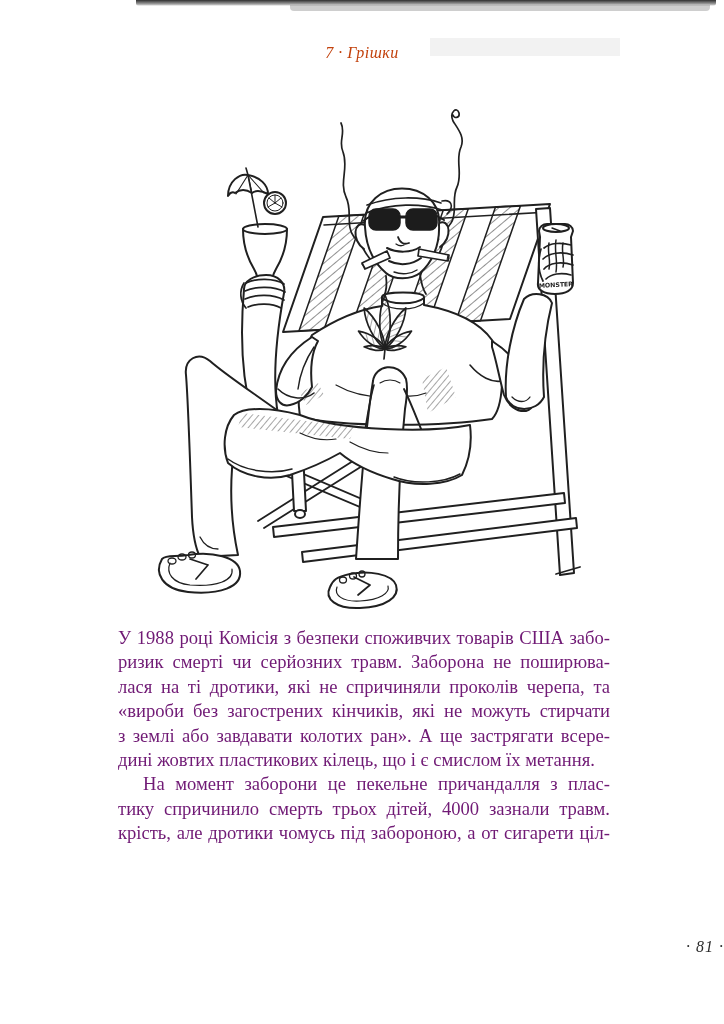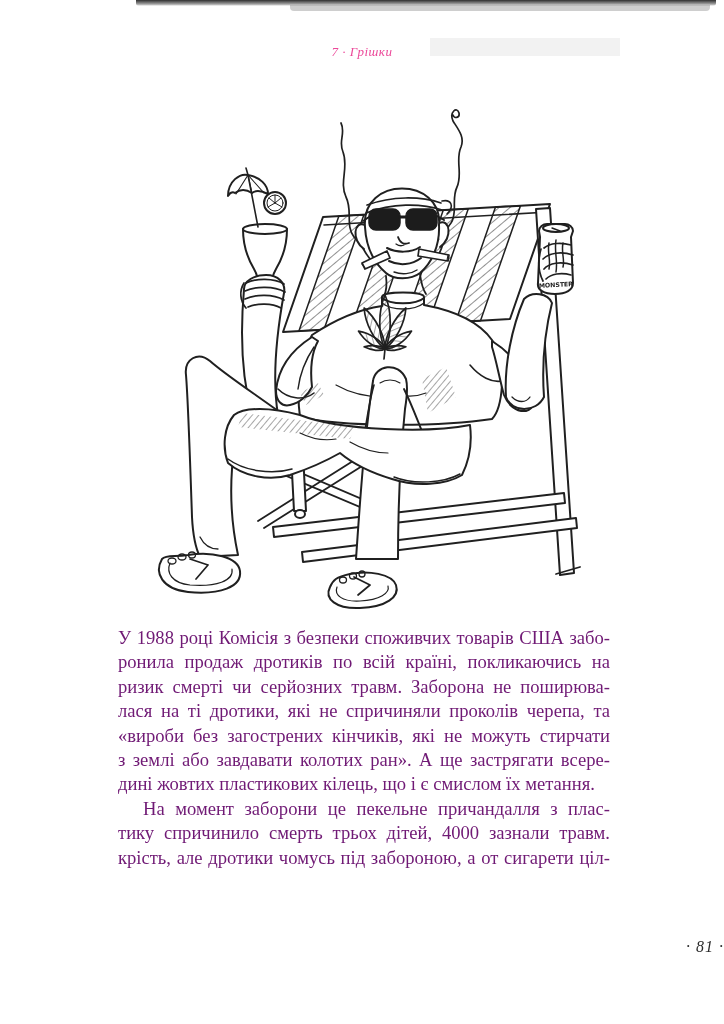--- a/index.html
+++ b/index.html
@@ -8,21 +8,21 @@
     font-family:"Liberation Serif","DejaVu Serif",serif;color:#1c1c1c;
   }
   
   .scan-edge-a{position:absolute;left:136px;right:8px;top:0;height:6px;
     background:linear-gradient(to bottom,#2f2f2f,rgba(90,90,90,.55) 70%,rgba(120,120,120,0));border-radius:0 0 3px 3px;}
   .scan-edge-b{position:absolute;left:290px;right:14px;top:5px;height:6px;background:rgba(60,60,60,.25);
     border-radius:0 0 4px 4px;}
   .scan-smudge{position:absolute;left:430px;top:38px;width:190px;height:18px;background:rgba(0,0,0,.05);}
   .running-head{
     position:absolute;top:44px;left:0;width:100%;text-align:center;
-    font-style:italic;font-size:13px;letter-spacing:.5px;color:#ec4899;
+    font-style:italic;font-size:16px;letter-spacing:.5px;color:#c2410c;
   }
   .illu{position:absolute;left:140px;top:97px;}
   .bodytext{
     position:absolute;left:118px;top:626px;width:492px;
     font-size:18.6px;line-height:24.4px;color:#701a75;
   }
   .textline{text-align:justify;text-align-last:justify;white-space:normal;}
   .textline.lastline{text-align-last:left;}
   .textline.indent{text-indent:25px;}
   .folio{
@@ -223,21 +223,20 @@
             <path d="M245,252 C242,248 242,239 245,231 C248,239 248,248 245,252 Z"></path>
           </g>
         <path d="M245,252 L244,262" fill="none"></path>
       </g>
 
     </g>
   </svg>
 
   <div class="bodytext">
       <div class="textline">У 1988 році Комісія з безпеки споживчих товарів США забо-</div>
-      <div class="textline">ронила продаж дротиків по всій країні, покликаючись на</div>
       <div class="textline">ризик смерті чи серйозних травм. Заборона не поширюва-</div>
       <div class="textline">лася на ті дротики, які не спричиняли проколів черепа, та</div>
       <div class="textline">«вироби без загострених кінчиків, які не можуть стирчати</div>
       <div class="textline">з землі або завдавати колотих ран». А ще застрягати всере-</div>
       <div class="textline lastline">дині жовтих пластикових кілець, що і є смислом їх метання.</div>
       <div class="textline indent">На момент заборони це пекельне причандалля з плас-</div>
       <div class="textline">тику спричинило смерть трьох дітей, 4000 зазнали травм.</div>
       <div class="textline">крість, але дротики чомусь під забороною, а от сигарети ціл-</div>
     </div>
 

